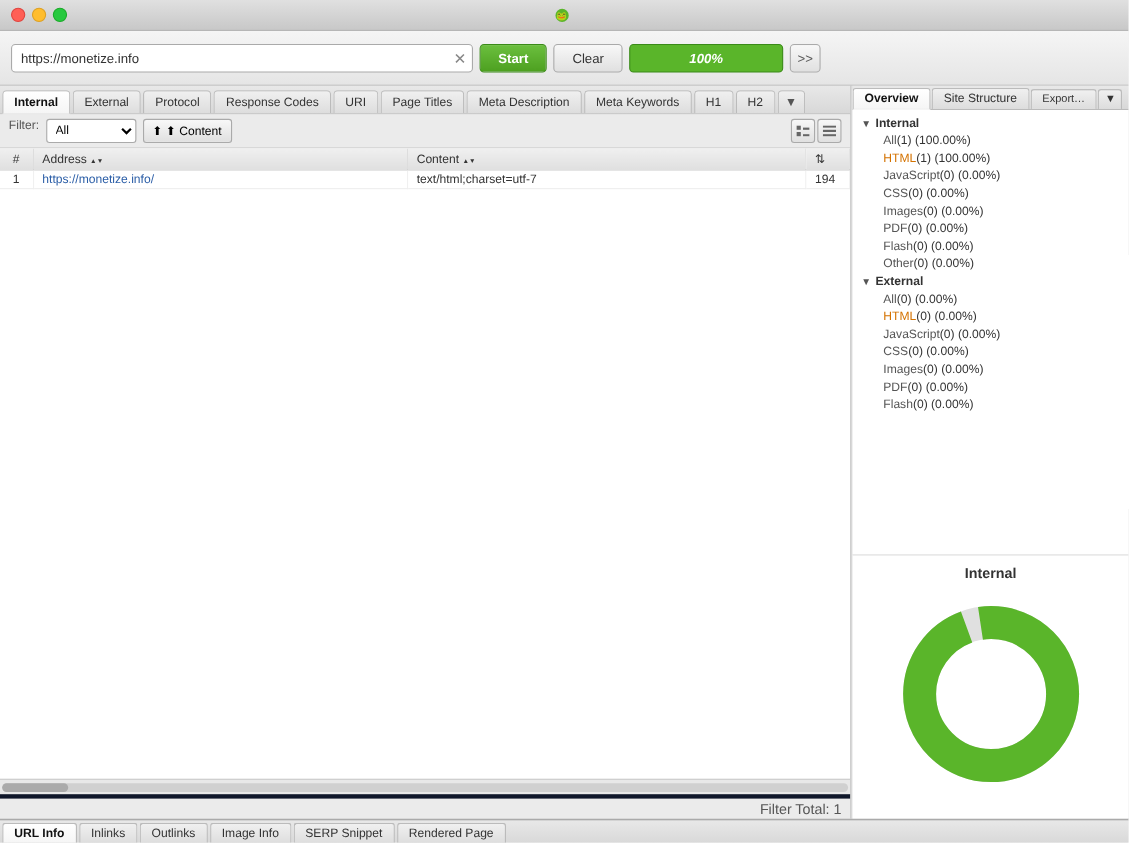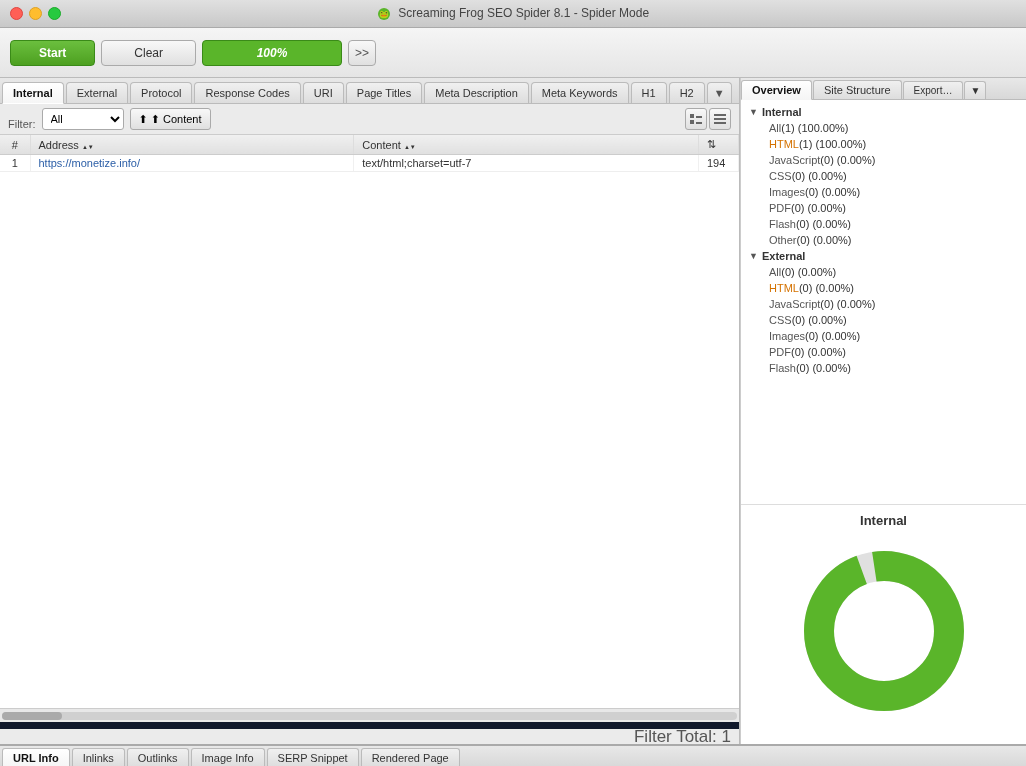--- a/index.html
+++ b/index.html
@@ -80,31 +80,31 @@
       background: white;
       color: #333;
       max-width: 420px;
     }
     .btn-start {
       background: linear-gradient(to bottom, #6bbf3e, #4da020);
       border: 1px solid #3a8a18;
       color: white;
       font-size: 12px;
       font-weight: bold;
-      padding: 4px 28px;
+      padding: 4px 16px;
       border-radius: 4px;
       cursor: pointer;
       height: 26px;
     }
     .btn-clear {
       background: linear-gradient(to bottom, #f8f8f8, #e0e0e0);
       border: 1px solid #aaa;
       color: #333;
       font-size: 12px;
-      padding: 4px 32px;
+      padding: 4px 16px;
       border-radius: 4px;
       cursor: pointer;
       height: 26px;
     }
     .progress-bar-container {
       width: 140px;
       height: 26px;
       background: #5ab52a;
       border-radius: 4px;
       border: 1px solid #3a8a18;
@@ -179,21 +179,21 @@
       border-bottom: none;
       background: linear-gradient(to bottom, #f0f0f0, #ddd);
       cursor: pointer;
       border-radius: 4px 4px 0 0;
       margin-right: 2px;
     }
 
     
     .filter-row {
       display: flex;
-      align-items: flex-end;
+      align-items: flex-start;
       padding: 4px 8px;
       gap: 6px;
       background: #ebebeb;
       border-bottom: 1px solid #ccc;
     }
     .filter-label { font-size: 11px; color: #555; }
     .filter-select {
       height: 22px;
       font-size: 11px;
       border: 1px solid #aaa;
@@ -293,32 +293,32 @@
       background: #aaa;
       border-radius: 4px;
       position: absolute;
       left: 0;
     }
 
     
     .filter-total-row {
       height: 22px;
       background: #ebebeb;
-      border-top: 7px solid #0f172a;
+      border-top: 4px solid #0f172a;
       display: flex;
       align-items: center;
       justify-content: flex-end;
       padding-right: 8px;
-      font-size: 17px;
+      font-size: 13px;
       color: #555;
     }
 
     
     .right-panel {
-      width: 286px;
+      width: 252px;
       display: flex;
       flex-direction: column;
       background: #f5f5f5;
       border-left: 1px solid #ccc;
     }
     .right-tabs-row {
       display: flex;
       background: linear-gradient(to bottom, #e8e8e8, #d8d8d8);
       border-bottom: 1px solid #bbb;
       padding-top: 2px;
@@ -466,26 +466,29 @@
   <div class="traffic-lights">
     <div class="traffic-light tl-close"></div>
     <div class="traffic-light tl-min"></div>
     <div class="traffic-light tl-max"></div>
   </div>
   <span class="title-bar-text">
     <svg width="14" height="14" viewBox="0 0 14 14" style="vertical-align:middle;margin-right:4px">
       <circle cx="7" cy="7" r="6" fill="#5ab52a"></circle>
       <text x="7" y="10" text-anchor="middle" fill="white" font-size="8" font-family="Arial">🐸</text>
     </svg>
-    <span>Screaming Frog SEO Spider 8.1 - Spider Mode</span>
   </span>
 </div>
 
 <div class="toolbar">
 
+  <div class="url-bar-wrapper">
+    <input class="url-bar" type="text" value="https://monetize.info" style="">
+    <button class="url-clear-btn">✕</button>
+  </div>
 
   <button class="btn-start">Start</button>
   <button class="btn-clear">Clear</button>
   <div class="progress-bar-container">
     <span>100%</span>
   </div>
   <button class="btn-more">&gt;&gt;</button>
 </div>
 
 <div class="main-layout">

